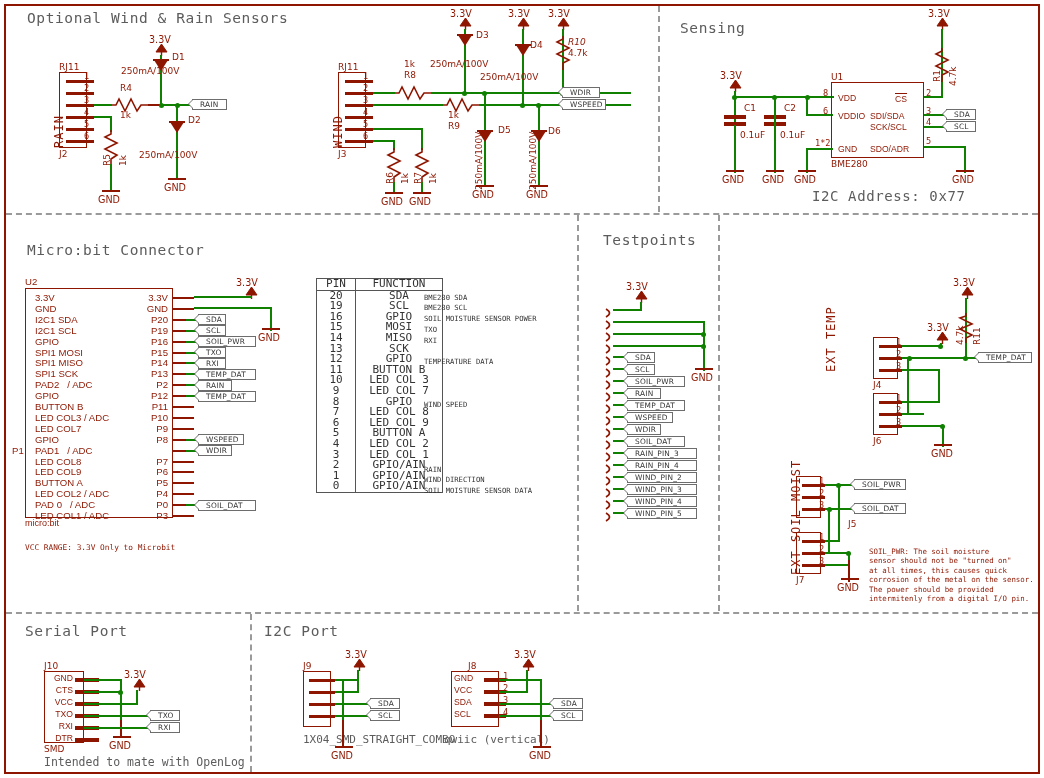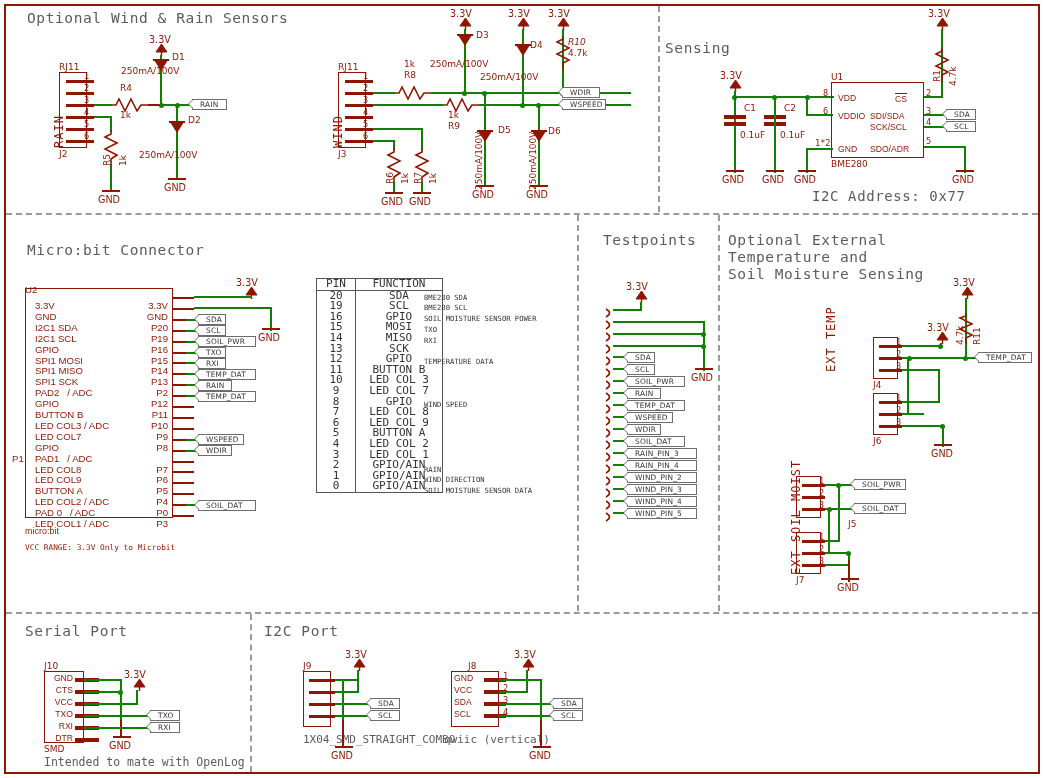--- a/index.html
+++ b/index.html
@@ -21,21 +21,21 @@
   .lbl{position:absolute;color:#8e1600;font-family:"DejaVu Sans",sans-serif;
        font-size:9px;white-space:pre;}
   .lblm{position:absolute;color:#8e1600;font-family:"DejaVu Sans Mono",monospace;
        font-size:8.6px;white-space:pre;}
   .pwr{position:absolute;color:#8e1600;font-family:"DejaVu Sans",sans-serif;
        font-size:9.6px;white-space:pre;}
   .gnd{position:absolute;color:#8e1600;font-family:"DejaVu Sans",sans-serif;
        font-size:9.6px;white-space:pre;}
   .vert{transform-origin:0 0;}
   .mb{position:absolute;color:#8e1600;font-family:"Liberation Sans",sans-serif;
-      font-size:9.6px;white-space:pre;margin-top:8px;}
+      font-size:9.6px;white-space:pre;}
   .mbsm{position:absolute;color:#8e1600;font-family:"Liberation Sans",sans-serif;
       font-size:8.6px;white-space:pre;}
 
   
   .wg{position:absolute;background:#0f8000;}
   .wr{position:absolute;background:#8e1600;}
   .jd{position:absolute;width:5px;height:5px;border-radius:50%;background:#0f8000;}
 
   
   .box{position:absolute;border:1.6px solid #8e1600;box-sizing:border-box;background:transparent;}
@@ -72,26 +72,23 @@
 
   <div class="frame" style="left:4px;top:4px;width:1036px;height:770px;"></div>
   <div class="divh" style="left:6px;top:213px;width:1032px;"></div>
   <div class="divh" style="left:6px;top:612px;width:1032px;"></div>
   <div class="divv" style="left:577px;top:215px;height:396px;"></div>
   <div class="divv" style="left:718px;top:215px;height:396px;"></div>
   <div class="divv" style="left:658px;top:6px;height:206px;"></div>
   <div class="divv" style="left:250px;top:614px;height:158px;"></div>
 
   <div class="sect" style="left:27px;top:10px;">Optional Wind &amp; Rain Sensors</div>
-  <div class="sect" style="left:665px;top:20px;margin-top:20px;">Sensing</div>
+  <div class="sect" style="left:680px;top:20px;">Sensing</div>
   <div class="sect" style="left:27px;top:242px;">Micro:bit Connector</div>
   <div class="sect" style="left:603px;top:232px;">Testpoints</div>
-  <div class="sect" style="left:728px;top:232px;line-height:17px;">Optional External
-Temperature and
-Soil Moisture Sensing</div>
   <div class="sect" style="left:25px;top:623px;">Serial Port</div>
   <div class="sect" style="left:264px;top:623px;">I2C Port</div>
   <div class="sect" style="left:812px;top:188px;font-size:14px;">I2C Address: 0x77</div>
 
   <div class="lbl" style="left:59px;top:62px;">RJ11</div>
   <div class="box" style="left:59px;top:72px;width:28px;height:76px;"></div>
   <div class="lbl" style="left:59px;top:149px;">J2</div>
   <div class="lbl vert" style="left:52px;top:148px;transform:rotate(-90deg);font-size:12px;font-family:'DejaVu Sans Mono',monospace;letter-spacing:1px;">RAIN</div>
 
   <div class="pinstub" style="left:66px;top:80px;width:14px;"></div>
@@ -776,20 +773,26 @@
   <div class="wg" style="left:825px;top:552px;width:25px;height:2px;"></div>
   <div class="wg" style="left:825px;top:564px;width:25px;height:2px;"></div>
   <div class="wg" style="left:848px;top:552px;width:2px;height:14px;"></div>
   <div class="jd" style="left:846px;top:550.5px;"></div>
   <div class="wr" style="left:848px;top:560px;width:2px;height:22px;"></div>
   <svg style="position:absolute;left:840px;top:578px;" width="20" height="7">
     <line x1="1" y1="1" x2="19" y2="1" stroke="#8e1600" stroke-width="2"></line>
   </svg>
   <div class="gnd" style="left:837px;top:582px;">GND</div>
 
+  <div class="note" style="left:869px;top:547px;">SOIL_PWR: The soil moisture
+sensor should not be "turned on"
+at all times, this causes quick
+corrosion of the metal on the sensor.
+The power should be provided
+intermitenly from a digital I/O pin.</div>
 
   <div class="lbl" style="left:44px;top:661px;">J10</div>
   <div class="box" style="left:44px;top:671px;width:40px;height:72px;"></div>
   <div class="lbl" style="left:44px;top:744px;">SMD</div>
   <div class="noteg" style="left:44px;top:755px;">Intended to mate with OpenLog</div>
   <div id="serial-rows">
       <div class="mbsm" style="left: 47px; top: 673px; width: 26px; text-align: right;">GND</div>
       <div class="pinstub" style="left: 75px; top: 678px; width: 24px; height: 4px;"></div>
       <div class="mbsm" style="left: 47px; top: 685px; width: 26px; text-align: right;">CTS</div>
       <div class="pinstub" style="left: 75px; top: 690px; width: 24px; height: 4px;"></div>

